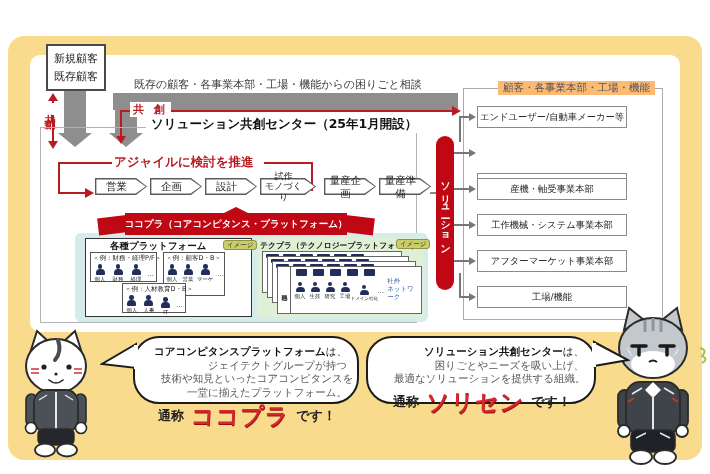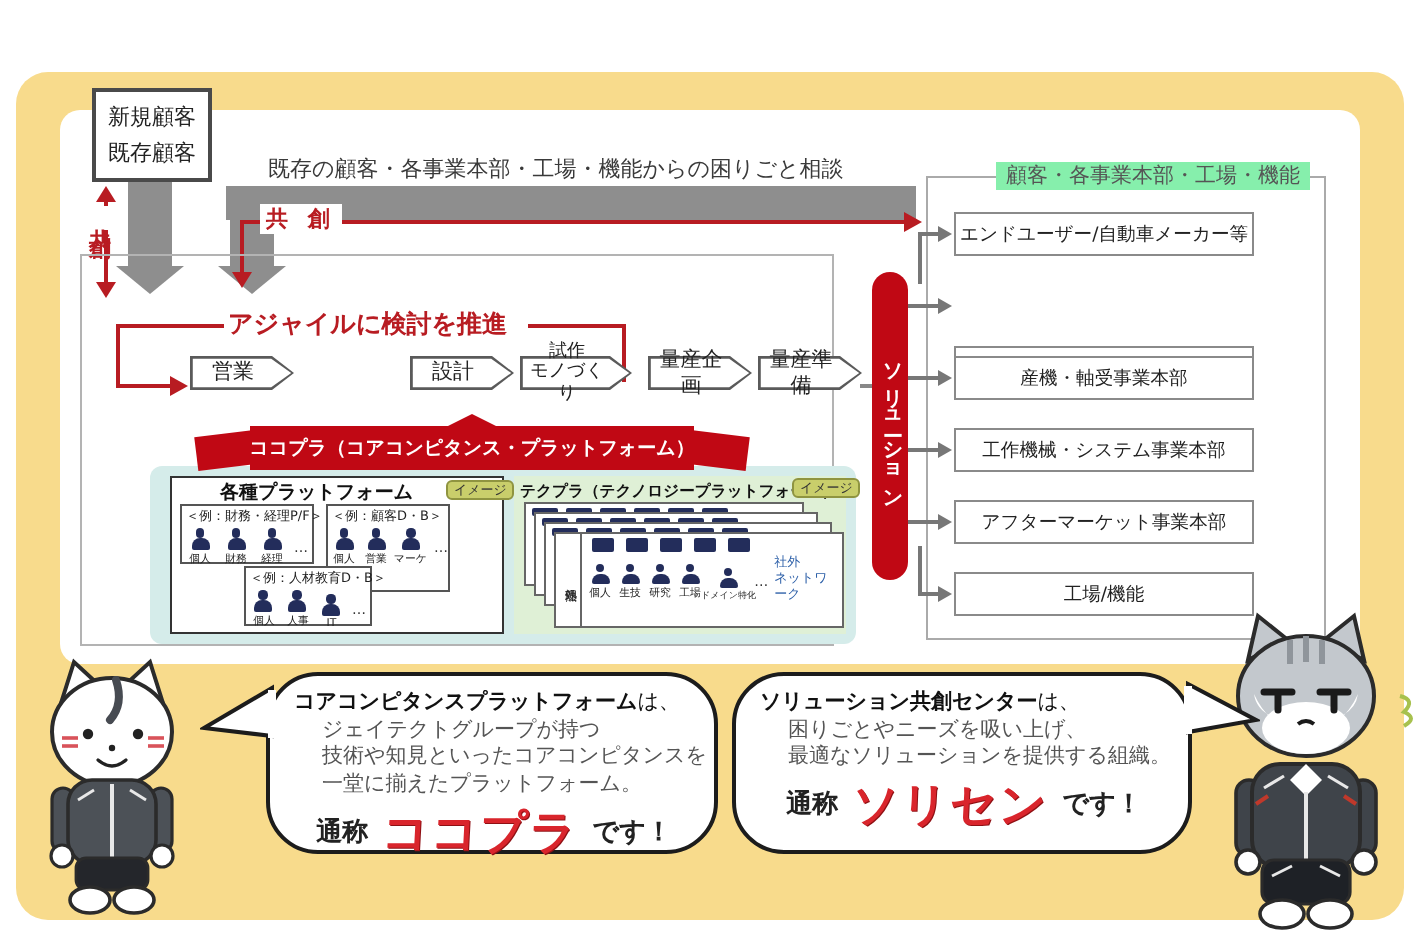--- a/index.html
+++ b/index.html
@@ -74,29 +74,29 @@
   .mon-row { display:flex; gap:6px; padding:2px 4px 1px 18px; }
   .vtab { position:absolute; left:0; top:0; width:13px; height:100%; border-right:0.9px solid #666;
     writing-mode:vertical-rl; font-size:6px; color:#222; display:flex; align-items:center; justify-content:center; }
   .ext-label { font-size:6.5px; color:#2C5FA8; line-height:1.2; white-space:pre-line; align-self:center; }
 
   
   .sol-bar { left:436px; top:136px; width:18px; height:154px; background:#C00814; border-radius:9px;
     display:flex; align-items:center; justify-content:center; }
   .sol-bar span { writing-mode:vertical-rl; color:#fff; font-size:10px; font-weight:bold; letter-spacing:1px; }
   .rc-box { left:463px; top:88px; width:200px; height:232px; border:1.2px solid #aaa; background:#fff; }
-  .rc-title { left:498px; top:81px; font-size:10.5px; color:#555; background:#86efac; padding:0 5px; white-space:nowrap; }
+  .rc-title { left:498px; top:81px; font-size:10.5px; color:#555; background:#fdba74; padding:0 5px; white-space:nowrap; }
   .unit { position:absolute; left:477px; width:150px; height:22px; border:1px solid #8a8a8a; background:#fff;
     display:flex; align-items:center; justify-content:center; font-size:9.3px; color:#222; white-space:nowrap; }
   .conn { position:absolute; background:#777; }
   .tri-right-g { width:0; height:0; border-top:4px solid transparent; border-bottom:4px solid transparent; border-left:7px solid #777; }
 
   
-  .bubble { position:absolute; top:336px; height:91px; background:#fff; border:2px solid #1c1c1c; border-radius:26px;
-    padding:7px 10px 4px 12px; z-index:5; }
+  .bubble { position:absolute; top:336px; height:68px; background:#fff; border:2px solid #1c1c1c; border-radius:26px;
+    padding:7px 10px 4px 12px; z-index:5;text-align:right; }
   .bubble .lead { font-size:10.5px; color:#111; line-height:1.3; }
   .bubble .lead b { font-weight:bold; }
   .bubble .body-line { font-size:10.5px; color:#555; line-height:1.3; white-space:nowrap;margin-left:14px; }
   .bubble .nick { display:flex; align-items:center; justify-content:center; gap:7px; margin-top:1px; }
   .nick .pre, .nick .suf { font-size:13px; color:#222; font-weight:600; }
   .nick .hl { font-size:23px; font-weight:800; color:#D9252C; letter-spacing:1px; transform:skewX(-3deg);
     text-shadow:0.5px 0.5px 0 #8f1014; }
   .tailsvg { position:absolute; z-index:6; }
 
   .mascot { position:absolute; z-index:4; }
@@ -124,33 +124,39 @@
   <div class="abs tri-down-red" style="left:48px;top:141px;"></div>
   <div class="abs kyoso-vert">共創</div>
 
   <div class="abs red" style="left:120px;top:110px;width:335px;height:1.8px;"></div>
   <div class="abs tri-right-red" style="left:452px;top:106px;"></div>
   <div class="abs red" style="left:120px;top:110px;width:1.8px;height:27px;"></div>
   <div class="abs tri-down-red" style="left:116px;top:136px;"></div>
   <div class="abs kyoso-red-label">共 創</div>
 
   <div class="abs center-box"></div>
+  <div class="abs center-title">ソリューション共創センター（25年1月開設）</div>
 
   <div class="abs agile-label">アジャイルに検討を推進</div>
   <div class="abs red" style="left:58px;top:162px;width:54px;height:1.8px;"></div>
   <div class="abs red" style="left:58px;top:162px;width:1.8px;height:31px;"></div>
   <div class="abs red" style="left:58px;top:192px;width:28px;height:1.8px;"></div>
   <div class="abs tri-right-red" style="left:85px;top:188px;"></div>
   <div class="abs red" style="left:264px;top:162px;width:48px;height:1.8px;"></div>
   <div class="abs red" style="left:311px;top:162px;width:1.8px;height:29px;"></div>
 
   <div class="chev" style="left:95px;top:178px;width:52px;">
     <div class="o"></div>
       <div class="i"></div>
       <div class="t">営業</div>
+    </div>
+  <div class="chev" style="left:150px;top:178px;width:52px;">
+    <div class="o"></div>
+      <div class="i"></div>
+      <div class="t">企画</div>
     </div>
   <div class="chev" style="left:205px;top:178px;width:52px;">
     <div class="o"></div>
       <div class="i"></div>
       <div class="t">設計</div>
     </div>
   <div class="chev" style="left:260px;top:178px;width:56px;">
     <div class="o"></div>
       <div class="i"></div>
       <div class="t small">試作

